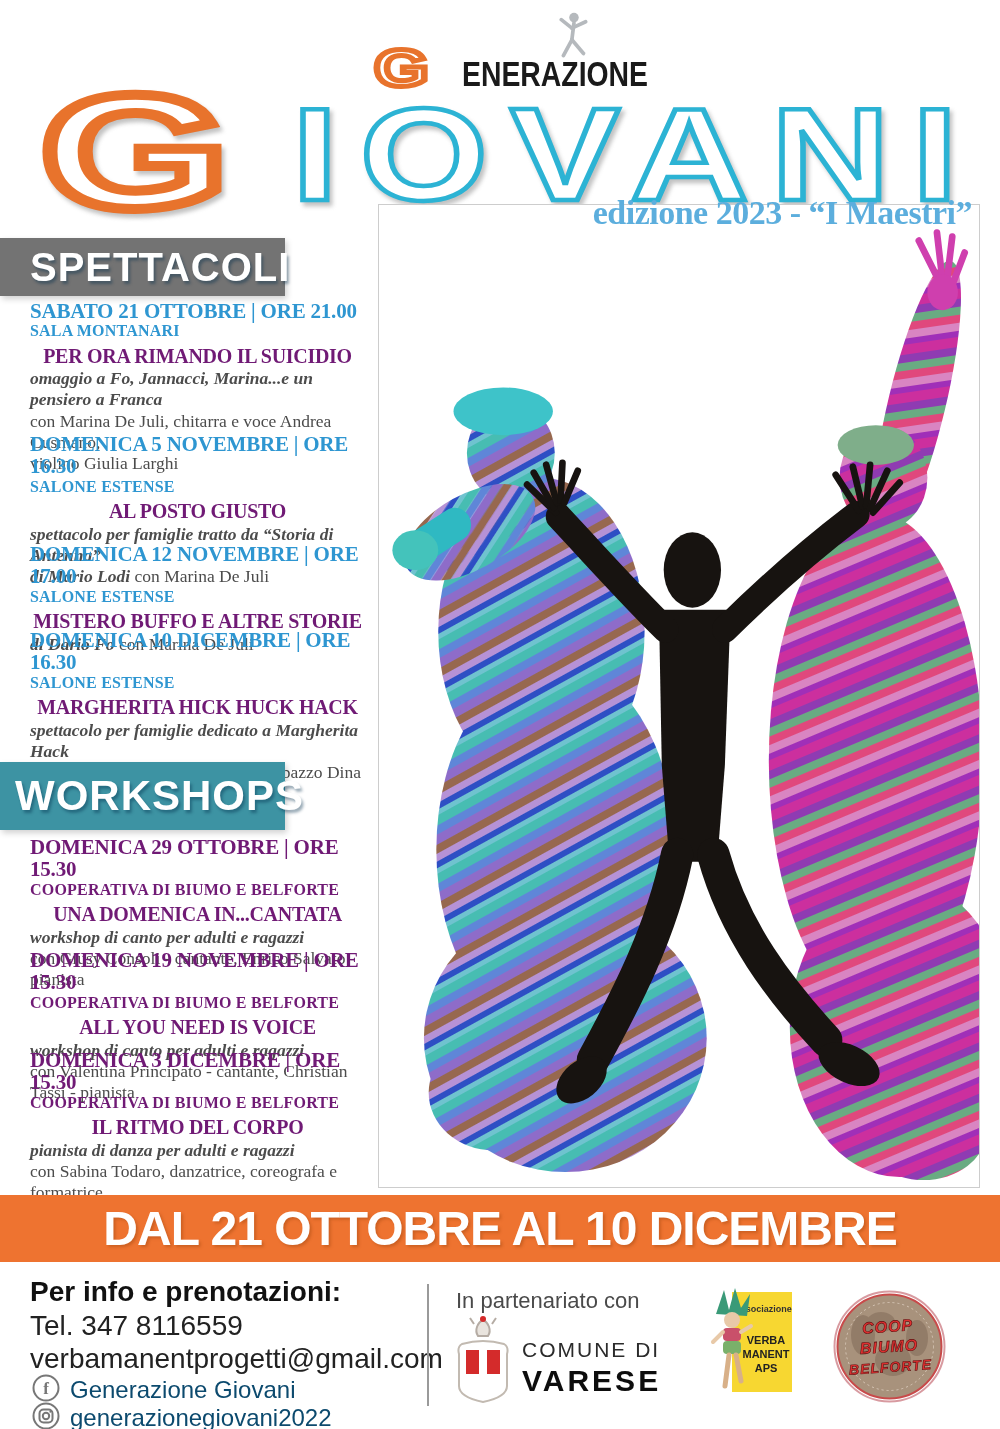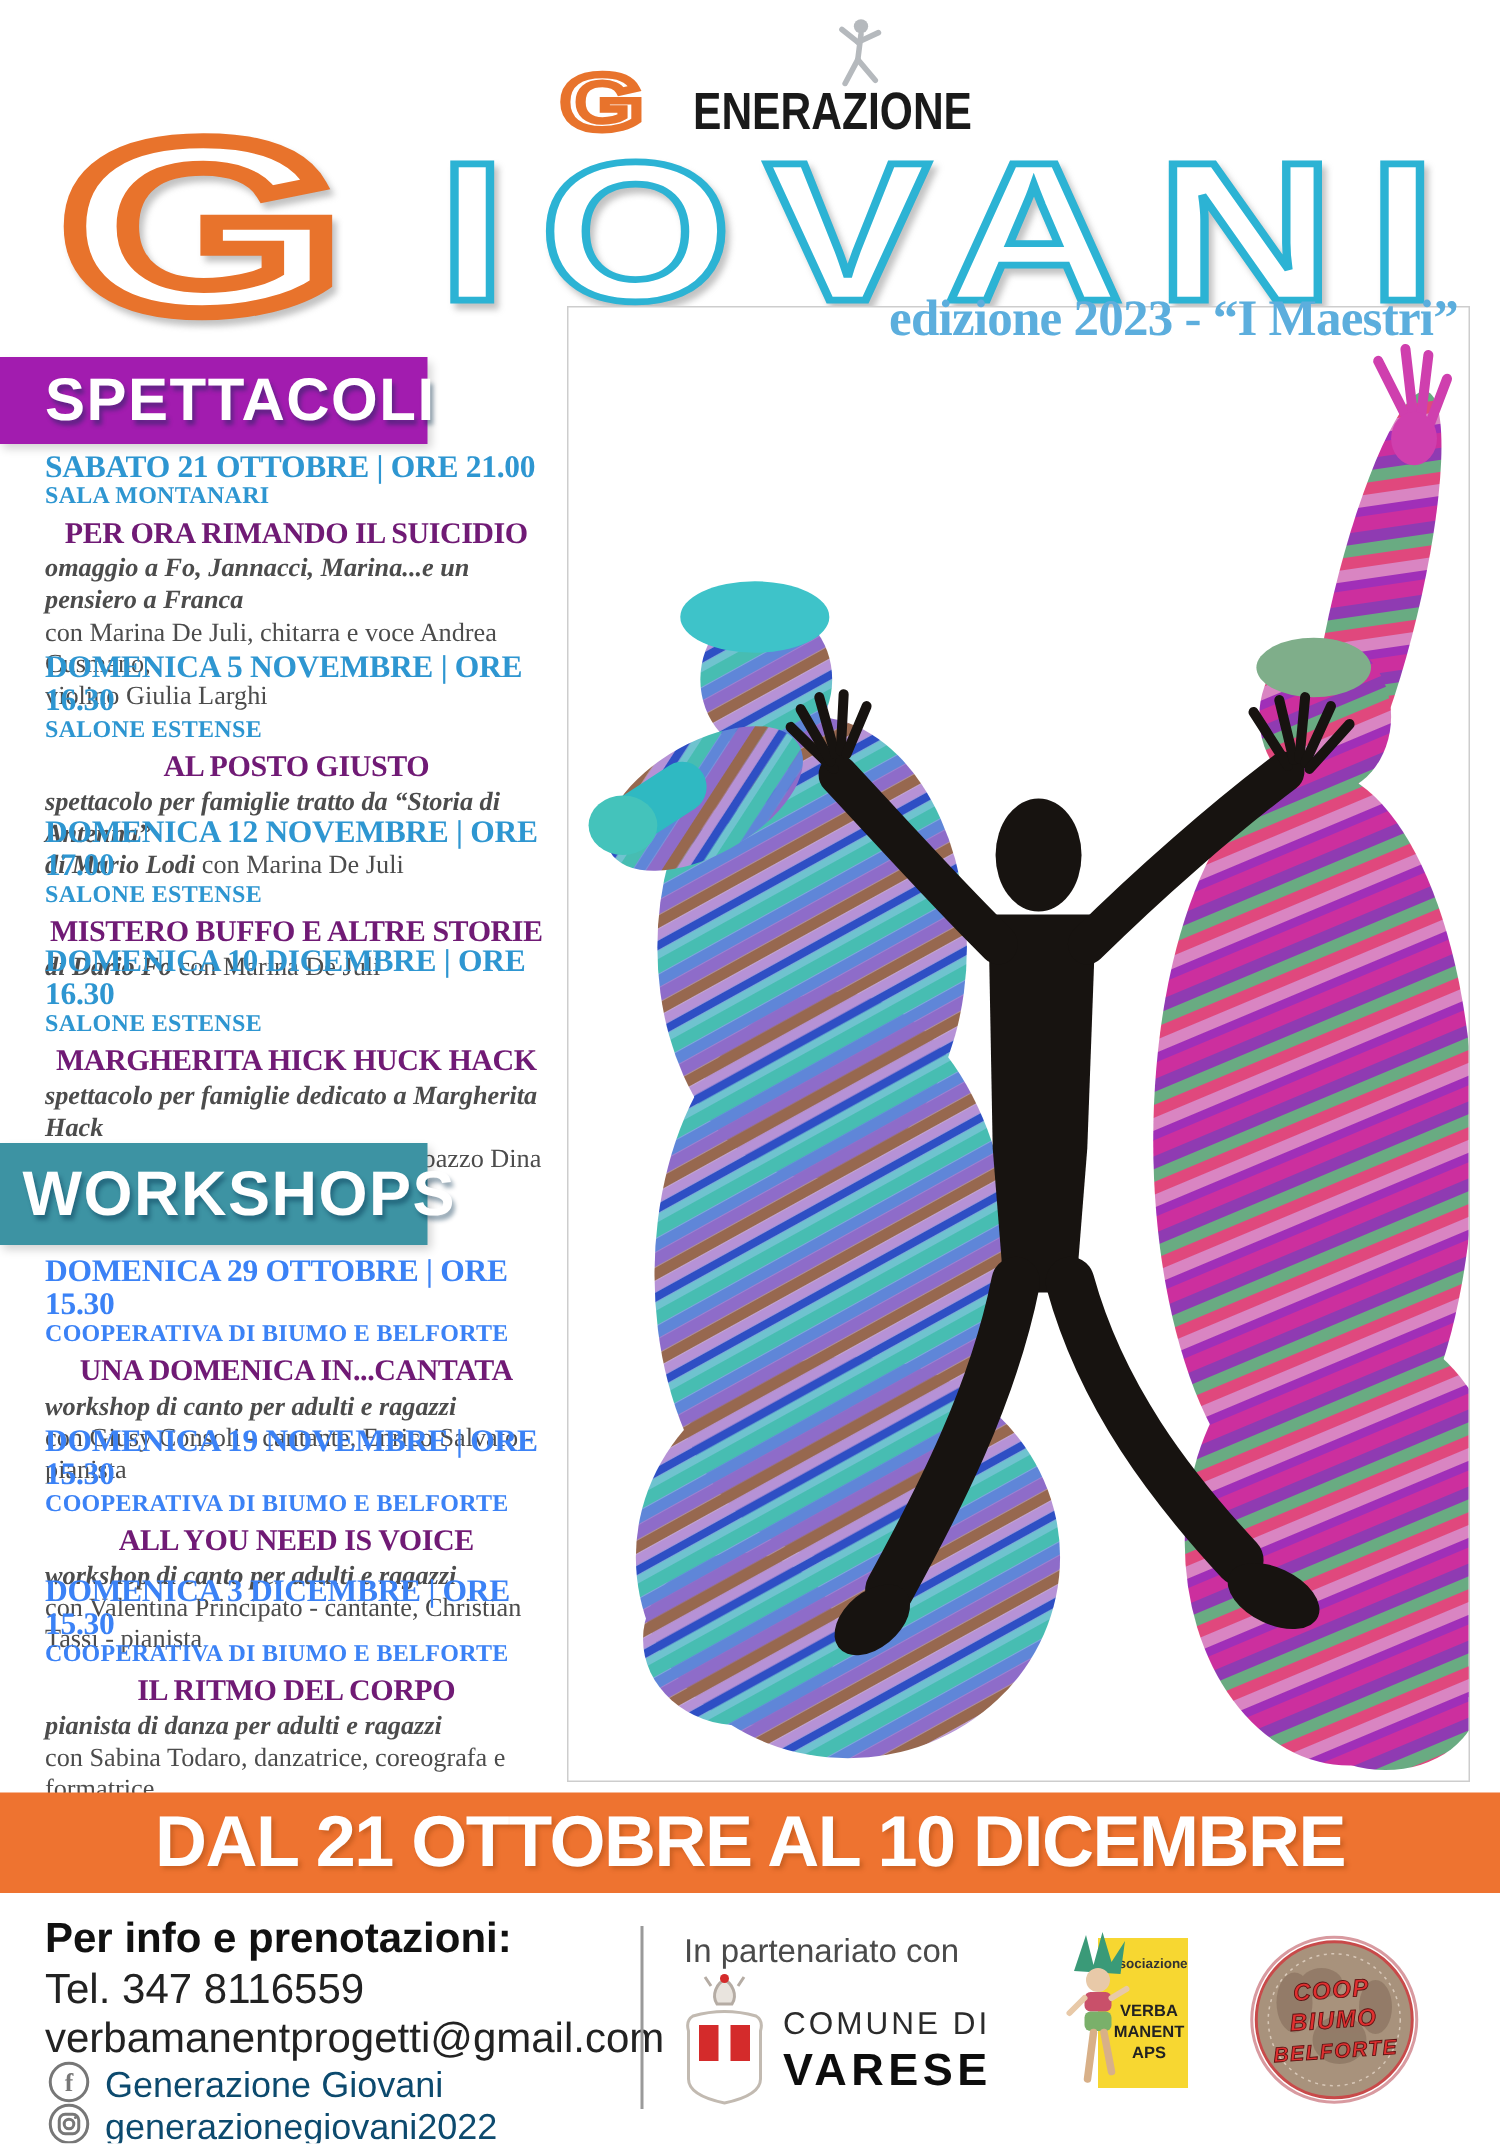--- a/index.html
+++ b/index.html
@@ -18,29 +18,29 @@
   
   .artwork{position:absolute;left:378px;top:204px;width:600px;height:982px;
            background:#ffffff;border:1px solid #cdcdcd;z-index:1;}
   .artwork svg{display:block;width:100%;height:100%;}
 
   
   .sec-hdr{position:absolute;left:0;color:#ffffff;font-family:"Liberation Sans",sans-serif;
            font-weight:700;letter-spacing:1px;box-shadow:2px 3px 6px rgba(0,0,0,.18);
            text-shadow:2px 3px 3px rgba(0,45,75,.4);z-index:3;}
   .hdr-spettacoli{top:238px;width:285px;height:58px;line-height:58px;padding-left:30px;
-                  font-size:40px;background:#a21caf;box-sizing:border-box;}
+                  font-size:40px;background:#737373;box-sizing:border-box;}
   .hdr-workshops{top:762px;width:285px;height:68px;line-height:68px;padding-left:15px;
                  font-size:42px;background:#3d93a3;box-sizing:border-box;}
 
   
   .event{position:absolute;left:30px;width:335px;z-index:2;}
   .ev-date{font-weight:700;font-size:21px;line-height:1.07;color:#2e96d1;letter-spacing:-0.2px;}
   .ev-venue{font-weight:700;font-size:16px;line-height:1.15;color:#2e96d1;letter-spacing:0.2px;}
-  .teal .ev-date,.teal .ev-venue{color:#3b82f6;}
+  .teal .ev-date,.teal .ev-venue{color:#701a75;}
   .ev-title{font-weight:700;font-size:20px;line-height:1.16;color:#701a75;
             letter-spacing:-0.3px;margin-top:4px;text-align:center;}
   .ev-desc{font-style:italic;font-weight:700;font-size:17.5px;line-height:1.22;color:#4c4c4c;}
   .ev-line{font-size:17.5px;line-height:1.22;color:#4c4c4c;}
   .ev-line em{font-style:italic;font-weight:700;}
 
   
   .banner{position:absolute;left:0;top:1195px;width:1000px;height:67px;background:#ee7330;
           z-index:6;display:flex;align-items:center;justify-content:center;}
   .banner-text{font-family:"Liberation Sans",sans-serif;font-weight:700;font-size:48px;

